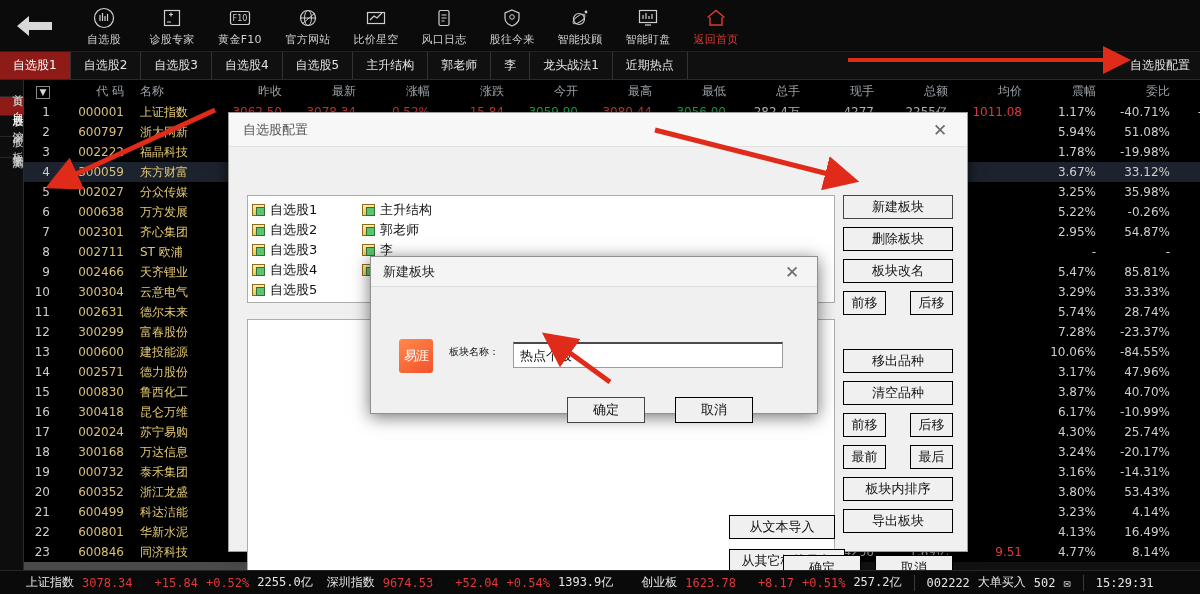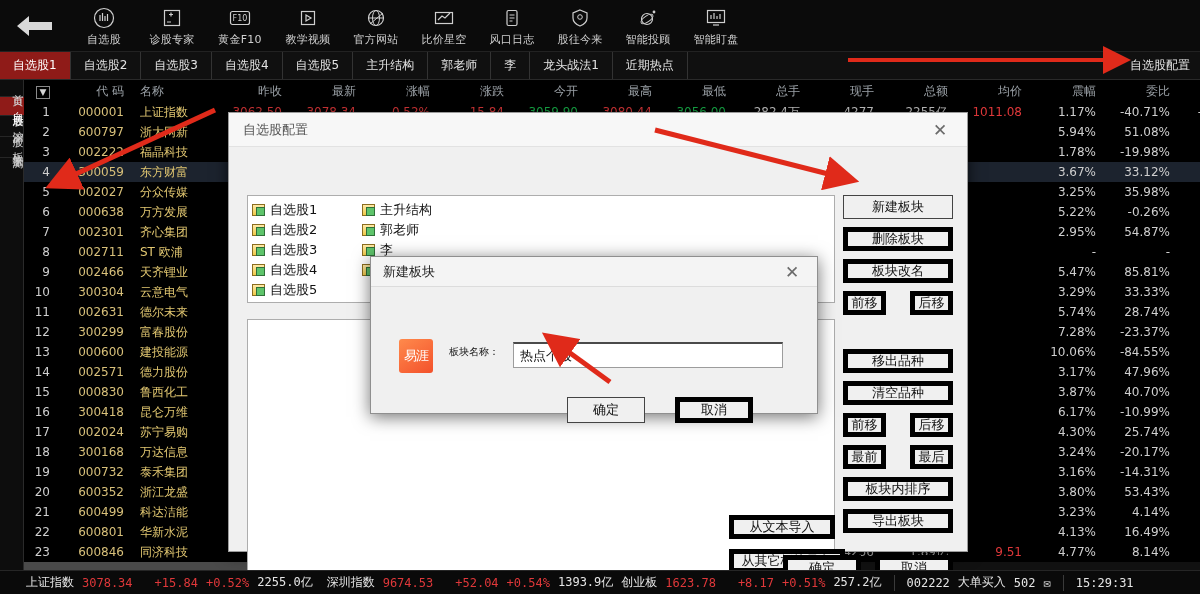--- a/index.html
+++ b/index.html
@@ -110,21 +110,21 @@
     width:13px; height:12px; background:linear-gradient(#ffe9a8,#f0c94a);
     border:1px solid #8a6d1f; position:relative; flex:0 0 auto;
   }
   .fico::after{ content:""; position:absolute; left:3px; top:2px; width:7px; height:7px;
                 background:#5ec46b; border:1px solid #2f6f38; }
   .stock-list {
     position:absolute; left:18px; top:172px; width:588px; height:292px;
     background:#fff; border:1px solid #adadad;
   }
   .btn {
-    background:#f0f0f0; border:5px solid #000000; color:#111;
+    background:#f0f0f0; border:1px solid #000000; color:#111;
     font-size:13px; display:flex; align-items:center; justify-content:center;
     font-family:"DejaVu Sans","Liberation Sans",sans-serif;
   }
   .btn.hl { border:1px solid #444; }
   .rcol { position:absolute; right:14px; top:48px; width:110px; }
   .rcol .btn { width:110px; height:24px; margin-bottom:8px; }
   .rowbtns { display:flex; gap:24px; margin-bottom:8px; }
   .rowbtns .btn { width:51px; height:24px; margin:0; }
   .rcol .gap { height:26px; }
   .bottom-row {
@@ -193,29 +193,20 @@
     <span class="lbl">诊股专家</span>
   </div>
   <div class="tb-item">
     <span class="ic">
       <svg width="26" height="22" viewBox="0 0 26 22">
           <rect x="3.5" y="4.5" width="19" height="13" rx="2" fill="none" stroke="#cfcfcf" stroke-width="1.2"></rect>
           <text x="13" y="14" font-size="8" fill="#cfcfcf" text-anchor="middle" font-family="DejaVu Sans">F10</text>
         </svg>
     </span>
     <span class="lbl">黄金F10</span>
-  </div>
-  <div class="tb-item">
-    <span class="ic">
-      <svg width="22" height="22" viewBox="0 0 22 22">
-          <rect x="4.5" y="4.5" width="13" height="13" fill="none" stroke="#cfcfcf" stroke-width="1.2"></rect>
-          <path d="M9 8l5 3-5 3z" fill="none" stroke="#cfcfcf" stroke-width="1.2"></path>
-        </svg>
-    </span>
-    <span class="lbl">教学视频</span>
   </div>
   <div class="tb-item">
     <span class="ic">
       <svg width="22" height="22" viewBox="0 0 22 22">
           <circle cx="11" cy="11" r="7.5" fill="none" stroke="#cfcfcf" stroke-width="1.2"></circle>
           <ellipse cx="11" cy="11" rx="3.5" ry="7.5" fill="none" stroke="#cfcfcf" stroke-width="1"></ellipse>
           <path d="M3.5 11h15M5 17l13-11" stroke="#cfcfcf" stroke-width="1"></path>
         </svg>
     </span>
     <span class="lbl">官方网站</span>
@@ -259,20 +250,28 @@
   </div>
   <div class="tb-item">
     <span class="ic">
       <svg width="24" height="22" viewBox="0 0 24 22">
           <rect x="3.5" y="3.5" width="17" height="12" fill="none" stroke="#cfcfcf" stroke-width="1.2"></rect>
           <path d="M7 12V8M10 12V6M13 12V9M16 12V7" stroke="#cfcfcf" stroke-width="1.2"></path>
           <path d="M9 18h6" stroke="#cfcfcf" stroke-width="1.2"></path>
         </svg>
     </span>
     <span class="lbl">智能盯盘</span>
+  </div>
+  <div class="tb-item home">
+    <span class="ic">
+      <svg width="24" height="22" viewBox="0 0 24 22">
+          <path d="M3.5 10.5L12 3.5l8.5 7M6 10v8h12v-8" fill="none" stroke="#e03a2f" stroke-width="1.4"></path>
+        </svg>
+    </span>
+    <span class="lbl">返回首页</span>
   </div>
 </div>
 
 <div class="tabstrip">
   <div class="tab active">自选股1</div>
   <div class="tab">自选股2</div>
   <div class="tab">自选股3</div>
   <div class="tab">自选股4</div>
   <div class="tab">自选股5</div>
   <div class="tab">主升结构</div>
@@ -878,21 +877,21 @@
   <span class="seg">上证指数</span>
   <span class="seg up">3078.34</span>
   <span class="seg up" style="margin-left:14px">+15.84</span>
   <span class="seg up">+0.52%</span>
   <span class="seg">2255.0亿</span>
   <span class="seg" style="margin-left:6px">深圳指数</span>
   <span class="seg up">9674.53</span>
   <span class="seg up" style="margin-left:14px">+52.04</span>
   <span class="seg up">+0.54%</span>
   <span class="seg">1393.9亿</span>
-  <span class="seg" style="margin-left:0">创业板</span>
+  <span class="seg" style="margin-left:20px">创业板</span>
   <span class="seg up">1623.78</span>
   <span class="seg up" style="margin-left:14px">+8.17</span>
   <span class="seg up">+0.51%</span>
   <span class="seg">257.2亿</span>
   <div class="sep"></div>
   <span class="seg">002222</span>
   <span class="seg">大单买入</span>
   <span class="seg">502</span>
   <span class="seg">✉</span>
   <div class="sep"></div>

